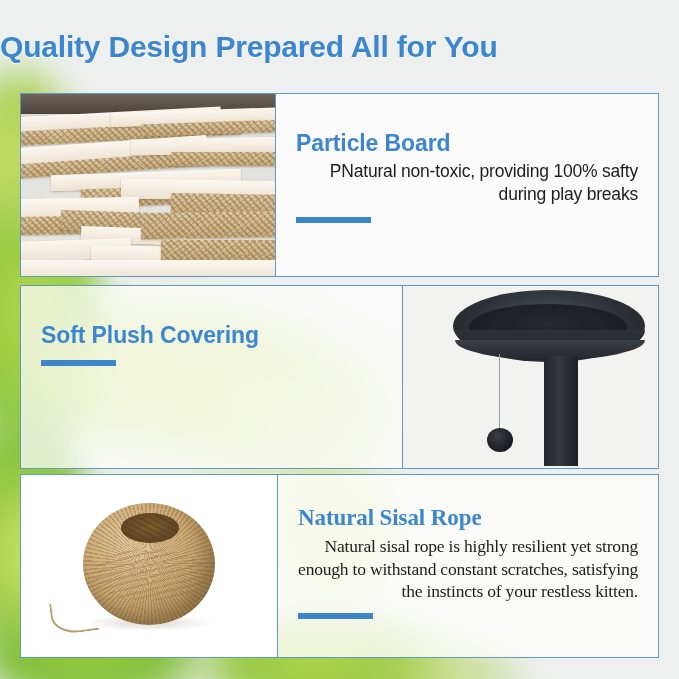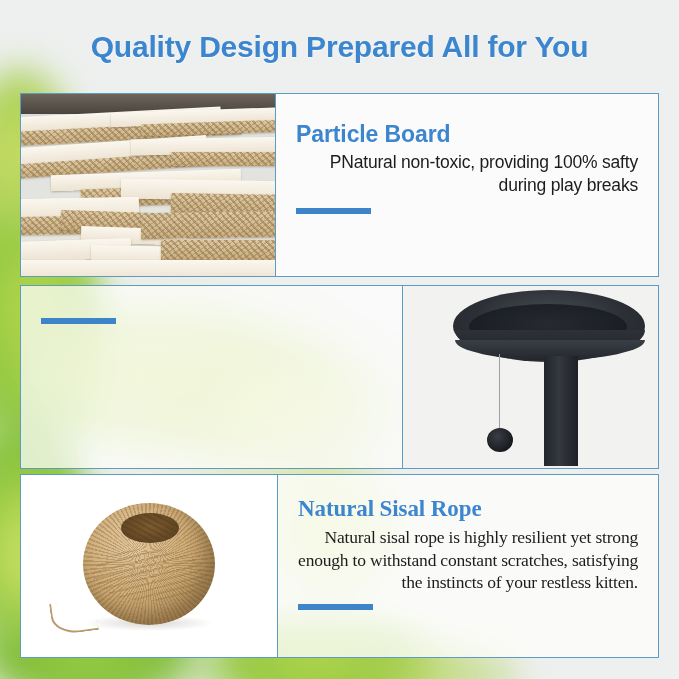--- a/index.html
+++ b/index.html
@@ -50,21 +50,20 @@
   .f9 { left: 330px;  top: 640px; width: 200px; height: 90px;
         background: radial-gradient(ellipse at 50% 30%, rgba(190,216,100,0.75) 0%, rgba(163,203,74,0.4) 50%, rgba(163,203,74,0) 78%); }
   .f10{ left: -30px;  top: 470px; width: 110px; height: 180px;
         background: radial-gradient(ellipse at 50% 50%, #cde268 0%, rgba(177,211,85,0) 70%); }
 
   
   .page-title {
     position: absolute;
     left: 0; right: 0;
     top: 30px;
-    text-align: center;
     font-size: 30px;
     font-weight: bold;
     letter-spacing: -0.2px;
     color: #3c86cf;
     font-family: "Liberation Sans", sans-serif;
     text-shadow: 0 1px 1px rgba(255,255,255,0.8);
   }
 
   
   .card {
@@ -98,21 +97,21 @@
   .card-2 .copy  { order: 1; background: rgba(253,253,250,0.42); padding-top: 20px; }
   .card-2 .media { order: 2; width: 255px; border-left: 1px solid #5b9bc4; background: #f1f1f0; }
 
   .card-3 .media { width: 256px; border-right: 1px solid #5b9bc4; }
   .card-3 .copy  { background: rgba(253,253,250,0.55); padding-top: 14px; font-family: Liberation Serif, serif; }
 
   .card-heading {
     font-size: 23px;
     font-weight: bold;
     color: #3c86cf;
-    margin: 7px 0 4px 0;
+    margin: 16px 0 4px 0;
     letter-spacing: -0.1px;
     line-height: 1.15;
   }
   .card-body {
     font-size: 17.5px;
     line-height: 1.28;
     color: #1c1c1c;
     margin: 0;
     letter-spacing: -0.2px;
     text-align: right;
@@ -283,20 +282,21 @@
     </div>
     <div class="copy">
       <div class="card-heading">Particle Board</div>
       <div class="card-body">PNatural non-toxic, providing 100% safty during play breaks</div>
       <div class="accent-bar"></div>
     </div>
   </div>
 
   <div class="card card-2">
     <div class="copy">
+      <div class="card-heading">Soft Plush Covering</div>
       <div class="accent-bar"></div>
     </div>
     <div class="media">
       <div class="tree">
         <div class="perch-rim"></div>
         <div class="perch-inner"></div>
         <div class="perch-face"></div>
         <div class="perch-edge"></div>
         <div class="post"></div>
         <div class="pom-string"></div>

